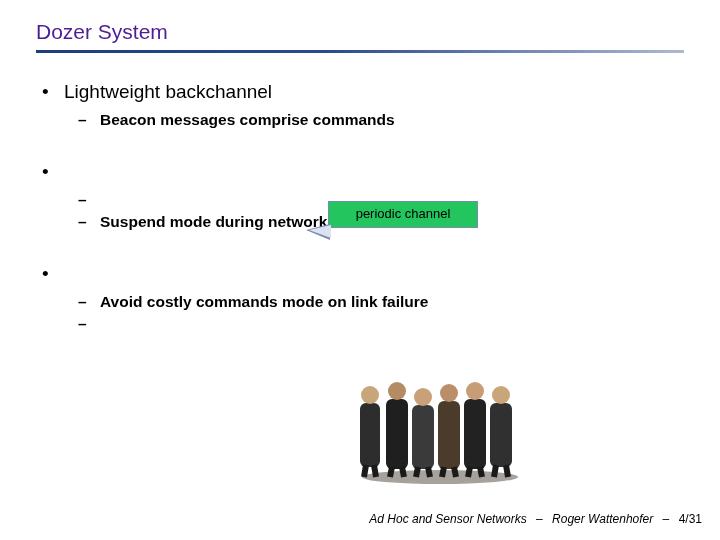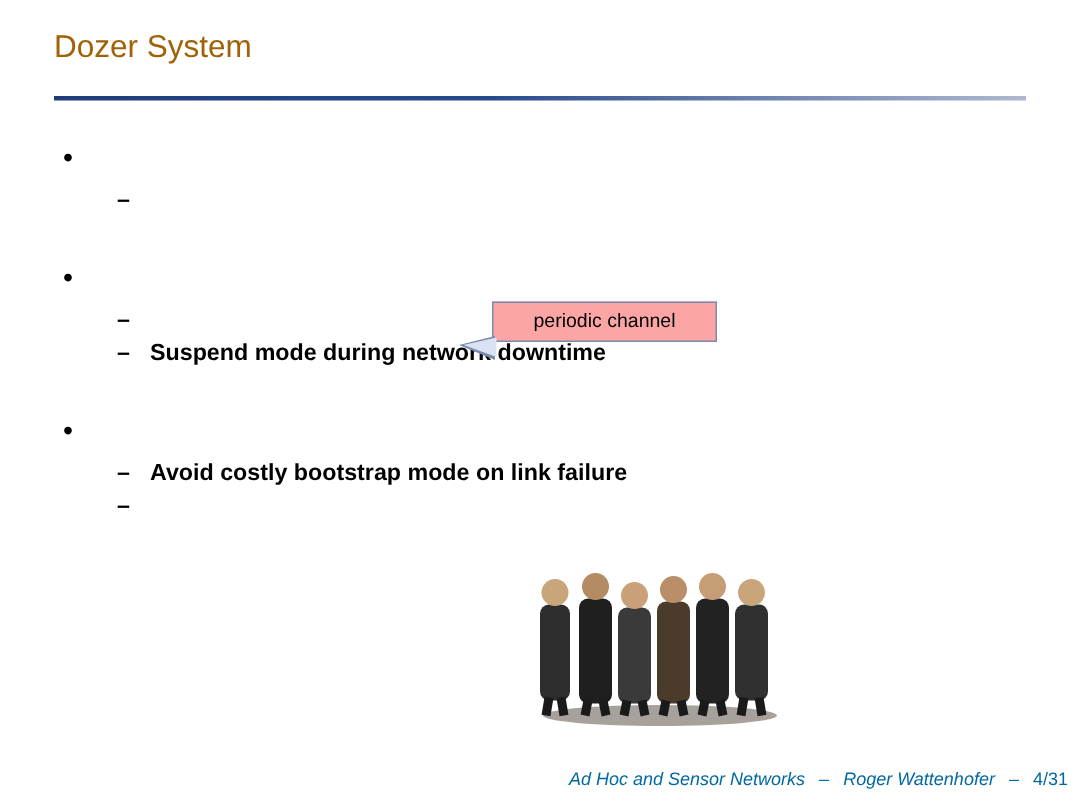--- a/index.html
+++ b/index.html
@@ -12,22 +12,22 @@
     overflow: hidden;
   }
   .slide {
     width: 100%;
     height: 100%;
     padding: 20px 36px 0 36px;
     position: relative;
   }
   .title {
     font-size: 21px;
-    color: #a16207;
-    margin-bottom: 20px;
+    color: #4c1d95;
+    margin-bottom: 6px;
     font-weight: normal;
   }
   .title-rule {
     height: 3px;
     background: linear-gradient(to right, #1f3d7a 0%, #2a4a8c 45%, #aeb9d0 100%);
     margin-bottom: 28px;
   }
   .content {
     padding-left: 6px;
   }
@@ -58,21 +58,21 @@
     flex: 0 0 22px;
   }
   .section-gap { height: 22px; }
   .callout-wrap {
     position: absolute;
     left: 328px;
     top: 201px;
     width: 150px;
   }
   .callout-box {
-    background: #fca5a5;
+    background: #22c55e;
     border: 1px solid #7a8bb0;
     font-size: 13px;
     text-align: center;
     padding: 4px 6px 5px 6px;
     line-height: 1.2;
     position: relative;
   }
   .callout-tail {
     position: absolute;
     left: -22px;
@@ -99,43 +99,45 @@
     position: absolute;
     left: 340px;
     top: 365px;
     width: 200px;
     height: 120px;
   }
   .people svg { width: 100%; height: 100%; }
   .footer {
     position: absolute;
     bottom: 14px;
-    right: 8px;
+    right: 18px;
     font-size: 12px;
-    color: #0369a1;
+    color: #000000;
     font-style: italic;
   }
   .footer .sep { margin: 0 6px; font-style: normal; }
   .footer .page { font-style: normal; }
 </style>
 </head>
 <body>
 
 <div class="slide">
 
   <div class="title">Dozer System</div>
   <div class="title-rule"></div>
 
   <div class="content">
 
     <div class="l1">
       <span class="bullet">•</span>
-    </div>
-    <div class="l2">
-      <span class="dash">–</span>
+      <span>Lightweight backchannel</span>
+    </div>
+    <div class="l2">
+      <span class="dash">–</span>
+      <span>Beacon messages comprise commands</span>
     </div>
 
     <div class="section-gap"></div>
 
     <div class="l1">
       <span class="bullet">•</span>
     </div>
     <div class="l2">
       <span class="dash">–</span>
     </div>
@@ -144,21 +146,21 @@
       <span>Suspend mode during network downtime</span>
     </div>
 
     <div class="section-gap"></div>
 
     <div class="l1">
       <span class="bullet">•</span>
     </div>
     <div class="l2">
       <span class="dash">–</span>
-      <span>Avoid costly bootstrap mode on link failure</span>
+      <span>Avoid costly commands mode on link failure</span>
     </div>
     <div class="l2">
       <span class="dash">–</span>
     </div>
 
   </div>
 
   <div class="callout-wrap">
     <div class="callout-box">
       <div class="callout-tail"></div>

